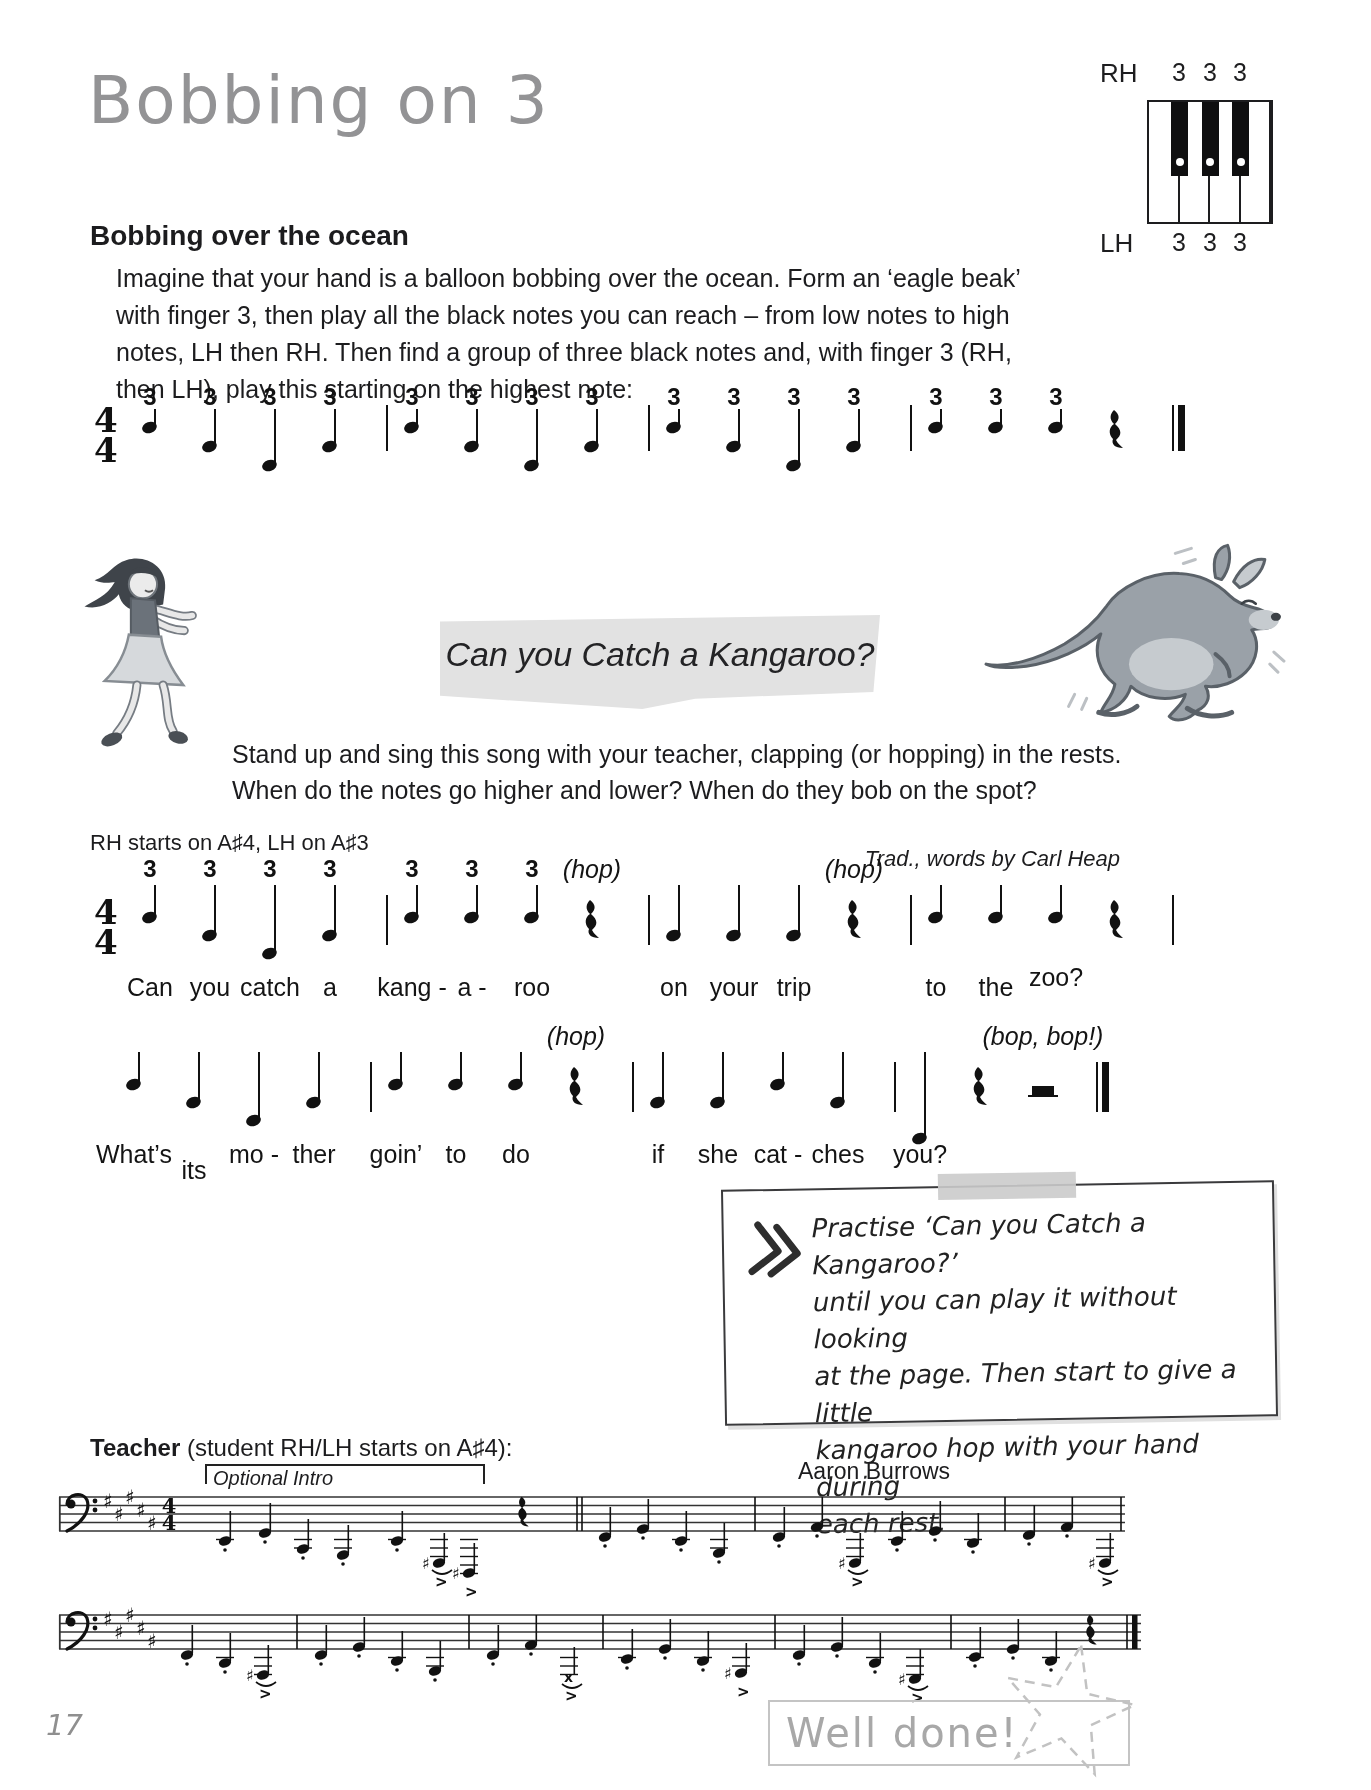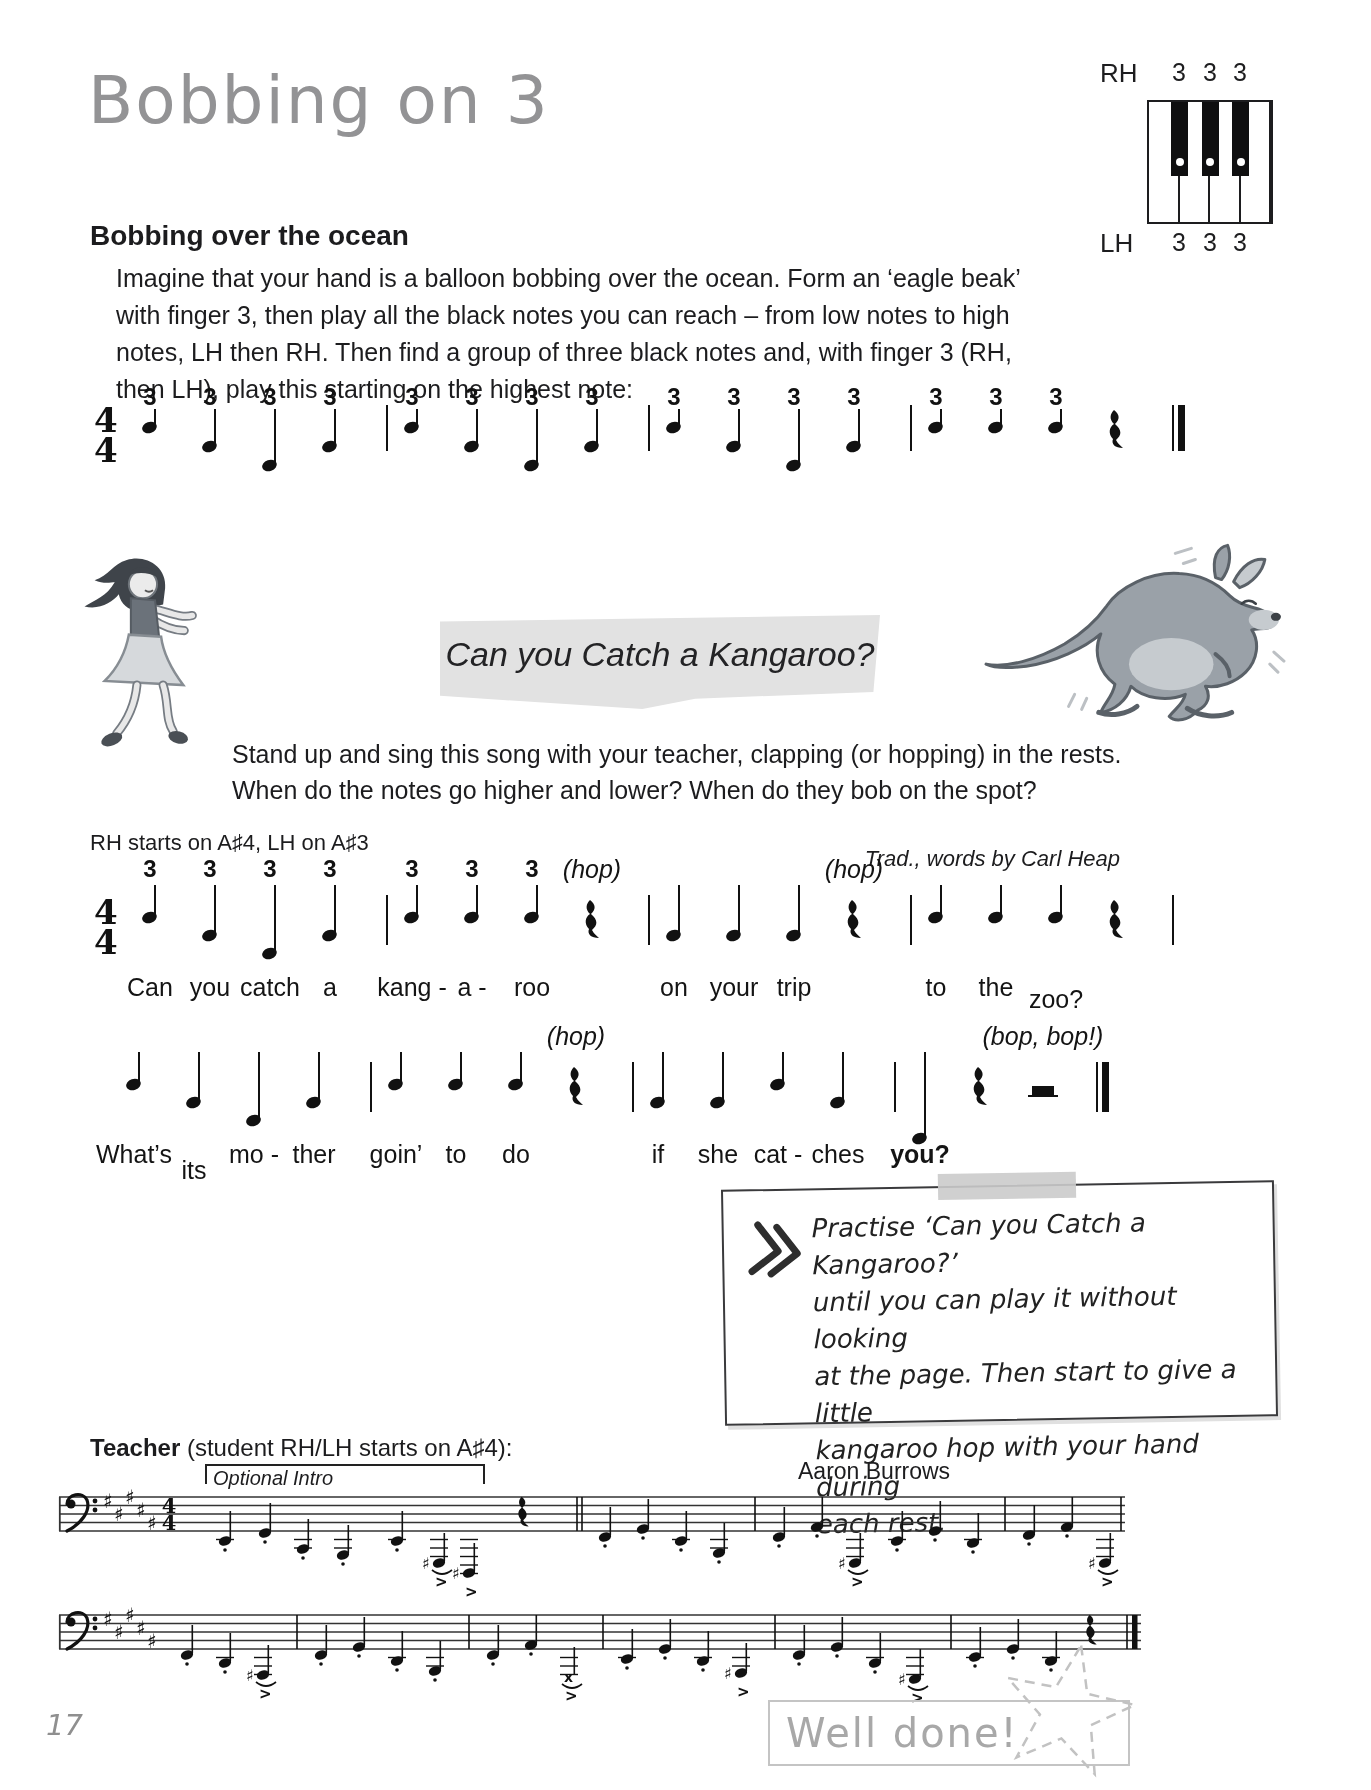--- a/index.html
+++ b/index.html
@@ -250,21 +250,21 @@
       <div class="ann" style="left: 679px;">(hop)</div>
       <div class="bline" style="left: 820px; top: 40px; height: 50px;"></div>
       <div class="stem" style="left: 850px; top: 30px; height: 29px;"></div>
       <div class="nh" style="left: 838px; top: 56.5px;"></div>
       <div class="lyr" style="left: 771px; top: 118px;">to</div>
       <div class="stem" style="left: 910px; top: 30px; height: 29px;"></div>
       <div class="nh" style="left: 898px; top: 56.5px;"></div>
       <div class="lyr" style="left: 831px; top: 118px;">the</div>
       <div class="stem" style="left: 970px; top: 30px; height: 29px;"></div>
       <div class="nh" style="left: 958px; top: 56.5px;"></div>
-      <div class="lyr" style="left: 891px; top: 130px;">zoo?</div>
+      <div class="lyr" style="left: 891px; top: 108px;">zoo?</div>
       <div class="abs" style="left: 1018px; top: 44px;"><svg width="17" height="40" viewBox="0 0 17 40">
           <path d="M6 1 C12 6 12 10 7 15 C14 21 14 26 8 31 C10 35 13 37 15 39 C7 39 3 35 5 30 C0 25 1 18 6 15 C1 10 2 5 6 1 Z" fill="#111"></path>
         </svg></div>
       <div class="bline" style="left: 1082px; top: 40px; height: 50px;"></div>
     </div>
   <div class="mline" id="vline2" style="top:1022px;height:165px;">
       <div class="stem" style="left: 48px; top: 30px; height: 29px;"></div>
       <div class="nh" style="left: 36px; top: 56.5px;"></div>
       <div class="lyr" style="left: -31px; top: 118px;">What’s</div>
       <div class="stem" style="left: 108px; top: 30px; height: 47px;"></div>
@@ -299,21 +299,21 @@
       <div class="lyr" style="left: 553px; top: 118px;">she</div>
       <div class="stem" style="left: 692px; top: 30px; height: 29px;"></div>
       <div class="nh" style="left: 680px; top: 56.5px;"></div>
       <div class="lyr" style="left: 613px; top: 118px;">cat -</div>
       <div class="stem" style="left: 752px; top: 30px; height: 47px;"></div>
       <div class="nh" style="left: 740px; top: 74.5px;"></div>
       <div class="lyr" style="left: 673px; top: 118px;">ches</div>
       <div class="bline" style="left: 804px; top: 40px; height: 50px;"></div>
       <div class="stem" style="left: 834px; top: 30px; height: 83px;"></div>
       <div class="nh" style="left: 822px; top: 110.5px;"></div>
-      <div class="lyr" style="left: 755px; top: 118px; font-weight: bold;">you?</div>
+      <div class="lyr" style="left: 755px; top: 118px;">you?</div>
       <div class="abs" style="left: 882px; top: 44px;"><svg width="17" height="40" viewBox="0 0 17 40">
           <path d="M6 1 C12 6 12 10 7 15 C14 21 14 26 8 31 C10 35 13 37 15 39 C7 39 3 35 5 30 C0 25 1 18 6 15 C1 10 2 5 6 1 Z" fill="#111"></path>
         </svg></div>
       <div class="abs" style="left: 942px; top: 64px;">
         <div style="width:22px;height:9px;background:#111"></div>
         <div style="width:30px;height:2px;background:#111;margin-left:-4px"></div>
       </div>
       <div class="ann" style="left: 868px;">(bop, bop!)</div>
       <div class="bline" style="left: 1006px; top: 40px; height: 50px;"></div>
       <div class="bthick" style="left: 1012px; top: 40px; height: 50px;"></div>

